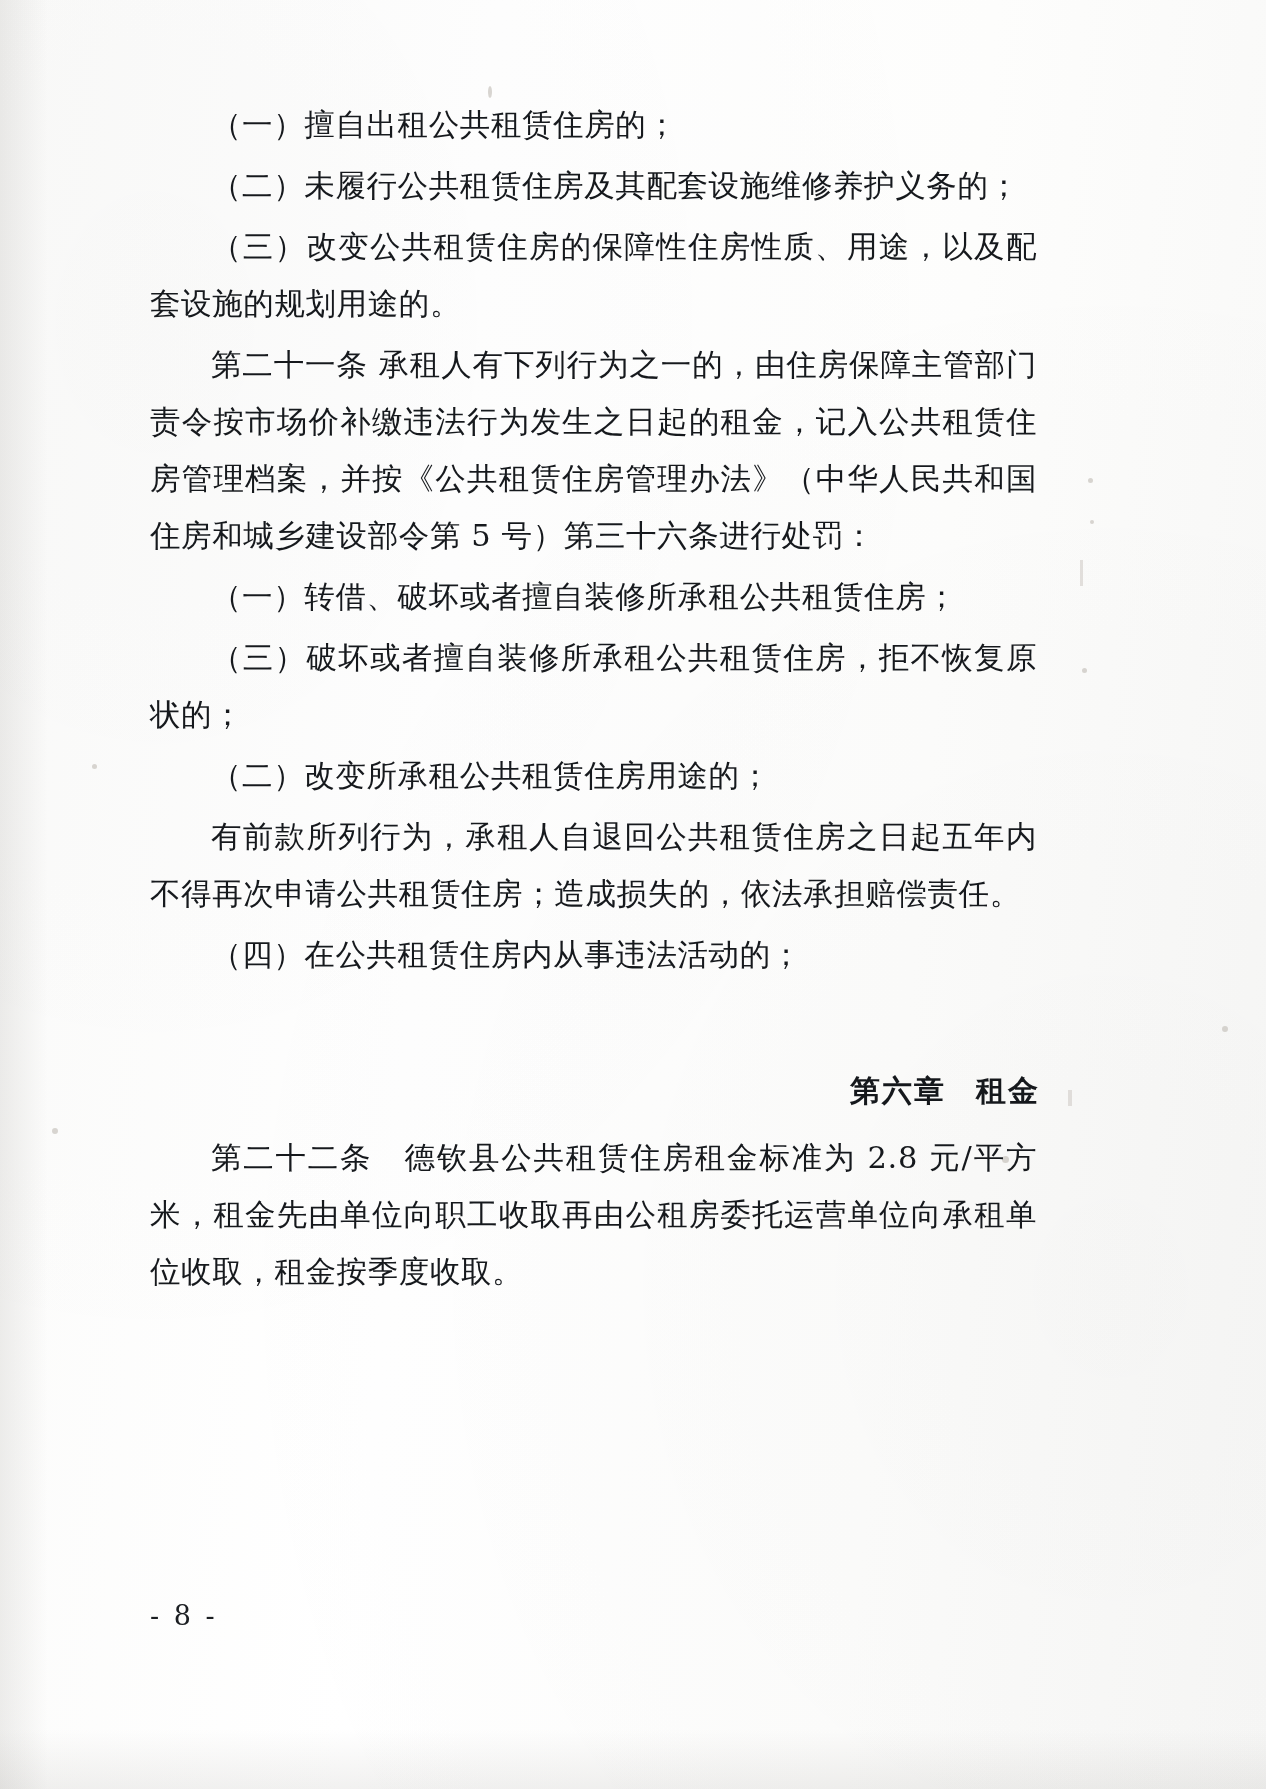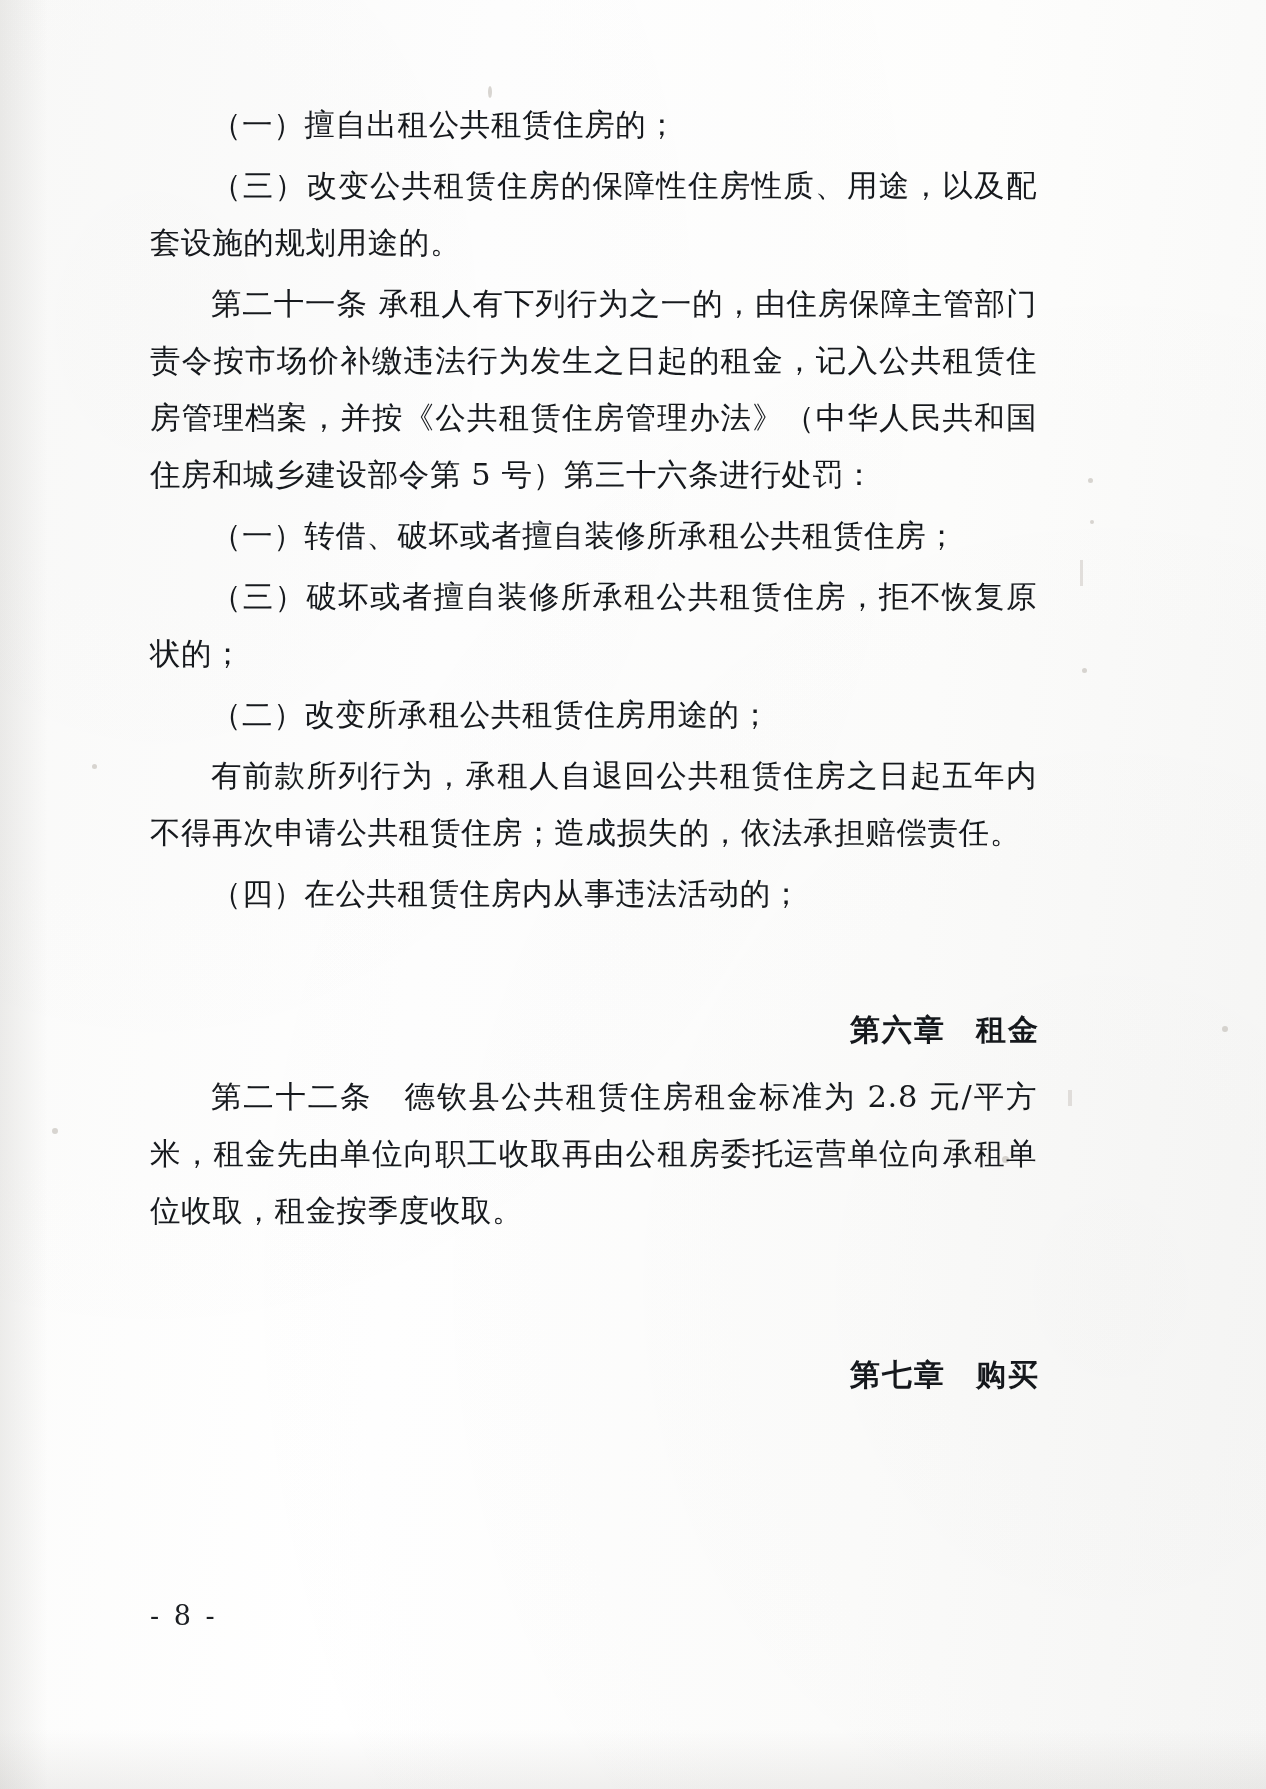--- a/index.html
+++ b/index.html
@@ -113,39 +113,37 @@
   <div class="speck" style="left:1082px; top:668px; width:5px; height:5px;"></div>
   <div class="speck" style="left:1222px; top:1026px; width:6px; height:6px;"></div>
   <div class="streak" style="left:1068px; top:1090px; width:4px; height:16px;"></div>
   <div class="speck" style="left:1002px; top:1156px; width:7px; height:7px;"></div>
   <div class="speck" style="left:52px; top:1128px; width:6px; height:6px;"></div>
   <div class="speck" style="left:92px; top:764px; width:5px; height:5px;"></div>
 
   <div class="content">
 
     <p class="indent">（一）擅自出租公共租赁住房的；</p>
+    <p class="indent">（二）未履行公共租赁住房及其配套设施维修养护义务的；</p>
     <p class="indent">（三）改变公共租赁住房的保障性住房性质、用途，以及配套设施的规划用途的。</p>
     <p class="indent">第二十一条 承租人有下列行为之一的，由住房保障主管部门责令按市场价补缴违法行为发生之日起的租金，记入公共租赁住房管理档案，并按《公共租赁住房管理办法》（中华人民共和国住房和城乡建设部令第 5 号）第三十六条进行处罚：</p>
     <p class="indent">（一）转借、破坏或者擅自装修所承租公共租赁住房；</p>
     <p class="indent">（三）破坏或者擅自装修所承租公共租赁住房，拒不恢复原状的；</p>
     <p class="indent">（二）改变所承租公共租赁住房用途的；</p>
     <p class="indent">有前款所列行为，承租人自退回公共租赁住房之日起五年内不得再次申请公共租赁住房；造成损失的，依法承担赔偿责任。</p>
     <p class="indent">（四）在公共租赁住房内从事违法活动的；</p>
 
     <div class="spacer-mid"></div>
 
     <div class="chapter">
       <span>第六章</span><span class="gap"></span><span>租金</span>
     </div>
 
     <p class="indent">第二十二条　德钦县公共租赁住房租金标准为 2.8 元/平方米，租金先由单位向职工收取再由公租房委托运营单位向承租单位收取，租金按季度收取。</p>
 
     <div class="spacer-large"></div>
 
-    <div class="chapter">
-      <span>第七章</span><span class="gap"></span><span>购买</span>
-    </div>
 
   </div>
 
   <div class="page-number">- 8 -</div>
 
 </div>
 
 </body></html>

